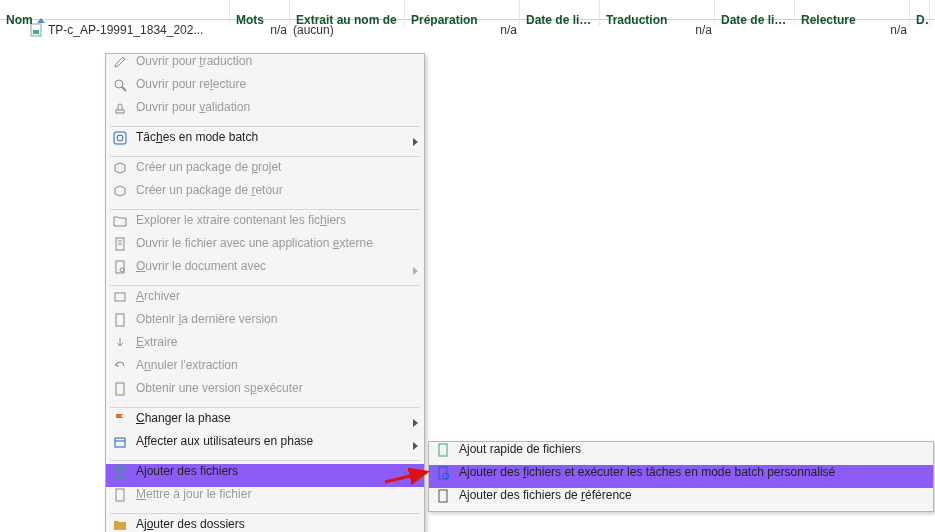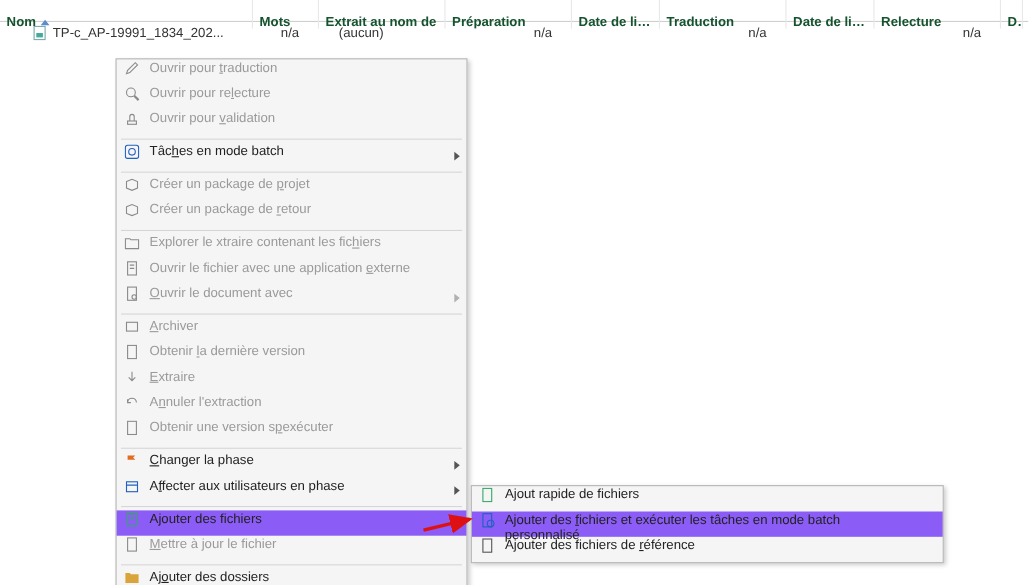--- a/index.html
+++ b/index.html
@@ -40,21 +40,21 @@
     border-right: 4px solid transparent;
     border-bottom: 5px solid #5b8bd0;
     vertical-align: middle;
   }
   .row {
     display: flex;
     height: 20px;
     align-items: center;
   }
   .cell {
-    padding: 2px 18px;
+    padding: 2px 3px;
     white-space: nowrap;
     overflow: hidden;
     text-overflow: ellipsis;
   }
   .file-icon {
     display: inline-block;
     width: 14px; height: 14px;
     vertical-align: -3px;
     margin-right: 4px;
   }
@@ -318,21 +318,21 @@
     <span class="menu-icon folder-icon">
         <svg width="14" height="14" viewBox="0 0 14 14">
           <path d="M1 3h4l1 1h7v8H1z" fill="currentColor"></path>
         </svg>
       </span>
     <span><span>Aj</span><span class="underline">o</span><span>uter des dossiers</span></span>
   </div>
 
 </div>
 
-<div class="menu" style="left:428px;top:441px;width:430px">
+<div class="menu" style="left:428px;top:441px;width:506px">
   <div class="menu-item">
     <span class="menu-icon">
         <svg width="14" height="14" viewBox="0 0 14 14">
           <rect x="3" y="1" width="8" height="12" fill="none" stroke="#3a6"></rect>
         </svg>
       </span>
     <span>Ajout rapide de fichiers</span>
   </div>
   <div class="menu-item highlight">
     <span class="menu-icon brand-icon">

